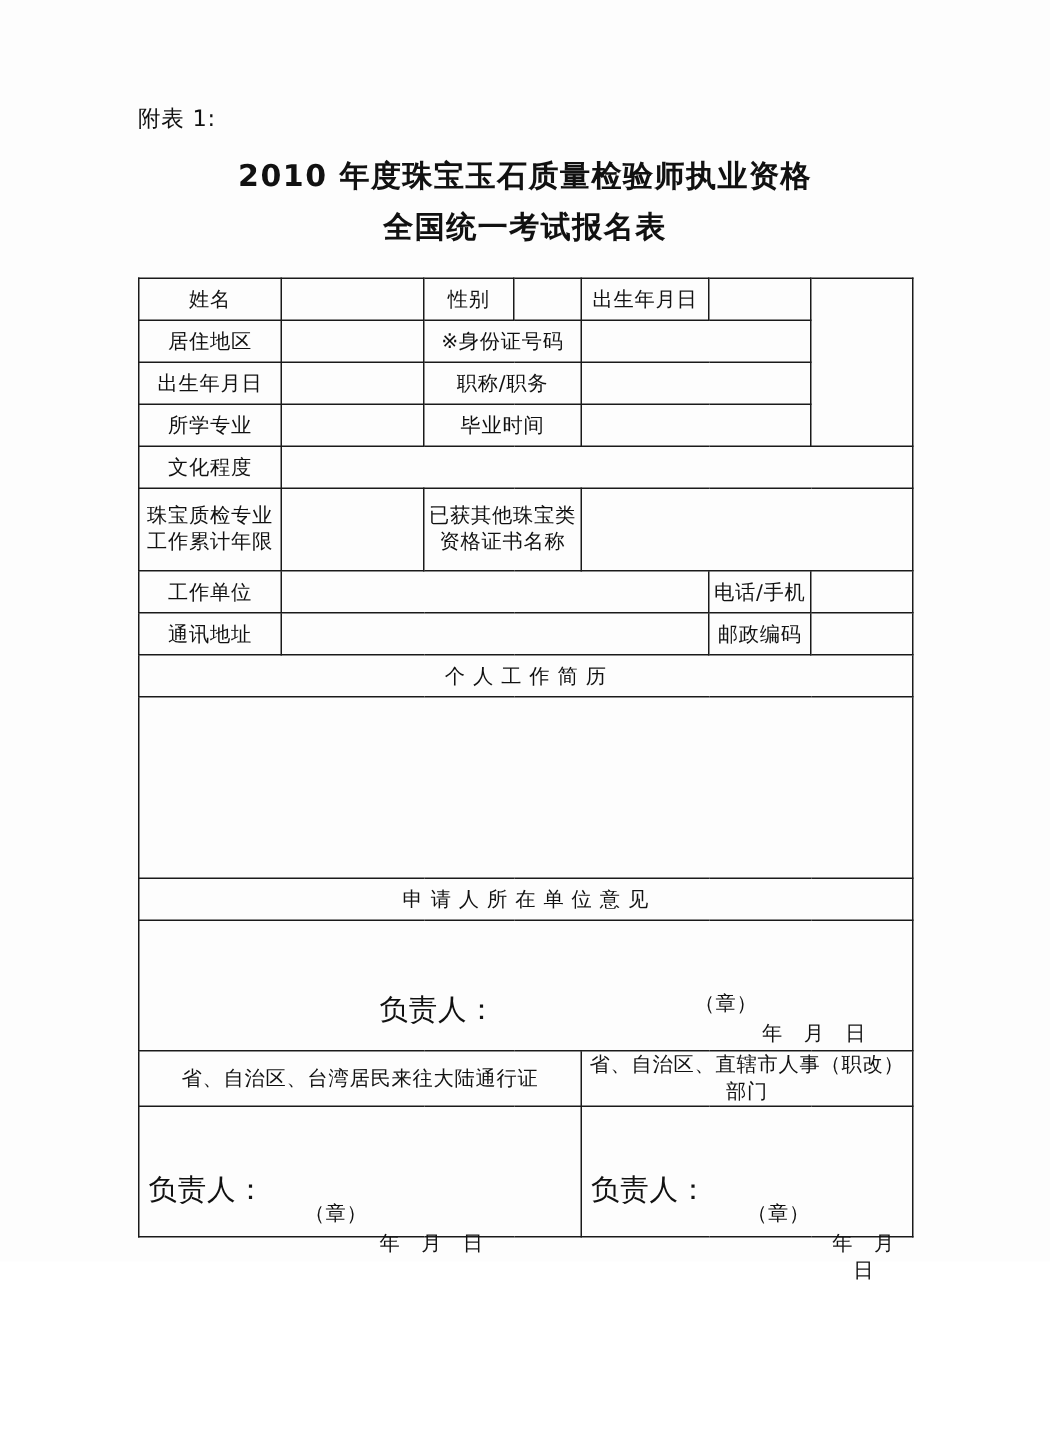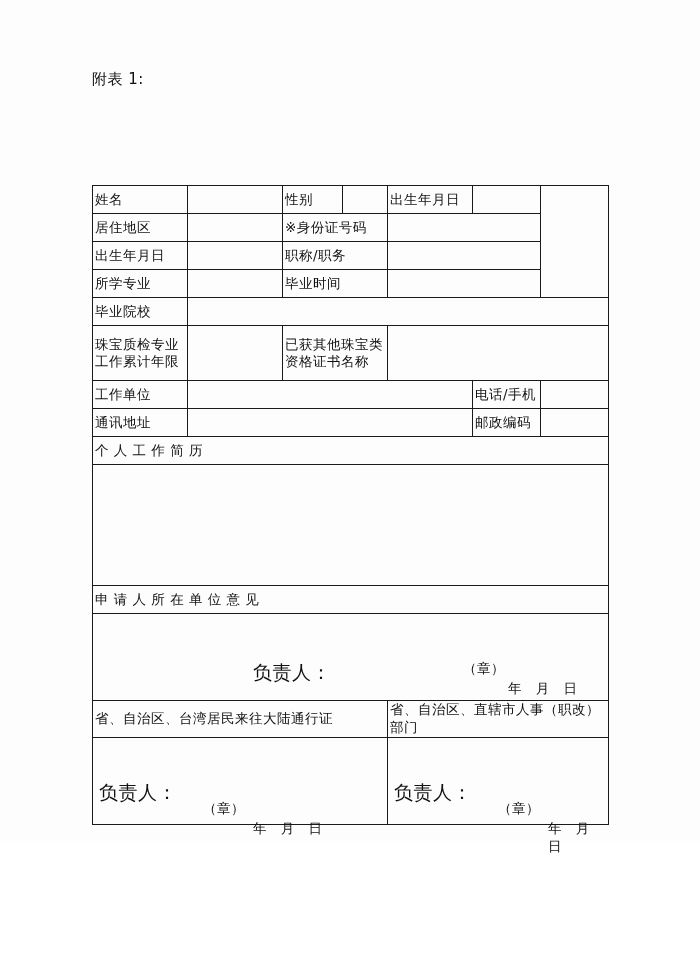--- a/index.html
+++ b/index.html
@@ -46,20 +46,21 @@
     position: absolute;
     left: 92px;
     top: 185px;
     width: 516px;
     border-collapse: collapse;
     table-layout: fixed;
   }
   table.form td {
     border: 1px solid #1a1a1a;
     font-size: 13.5px;
+    text-align: center;
     vertical-align: middle;
     padding: 0 2px;
     height: 27px;
     letter-spacing: 0.5px;
   }
   .h2 { height: 54px !important; }
   .tall-blank { height: 120px !important; }
   .two-line {
     line-height: 17px;
   }
@@ -103,20 +104,24 @@
     letter-spacing: 5px;
   }
 </style>
 </head>
 <body>
 
 <div class="page">
 
   <div class="attach-label">附表 1:</div>
 
+  <div class="title-block">
+    <div class="title-line">2010 年度珠宝玉石质量检验师执业资格</div>
+    <div class="title-line">全国统一考试报名表</div>
+  </div>
 
   <table class="form">
     <colgroup>
       <col style="width:95px">
       <col style="width:95px">
       <col style="width:60px">
       <col style="width:45px">
       <col style="width:85px">
       <col style="width:68px">
       <col style="width:68px">
@@ -148,21 +153,21 @@
     </tr>
 
     <tr>
       <td>所学专业</td>
       <td></td>
       <td colspan="2">毕业时间</td>
       <td colspan="2"></td>
     </tr>
 
     <tr>
-      <td>毕业院校</td>
+      <td>文化程度</td>
       <td colspan="6"></td>
     </tr>
 
     <tr>
       <td class="h2 two-line">
         <div>珠宝质检专业</div>
         <div>工作累计年限</div>
       </td>
       <td class="h2"></td>
       <td class="h2 two-line" colspan="2">

